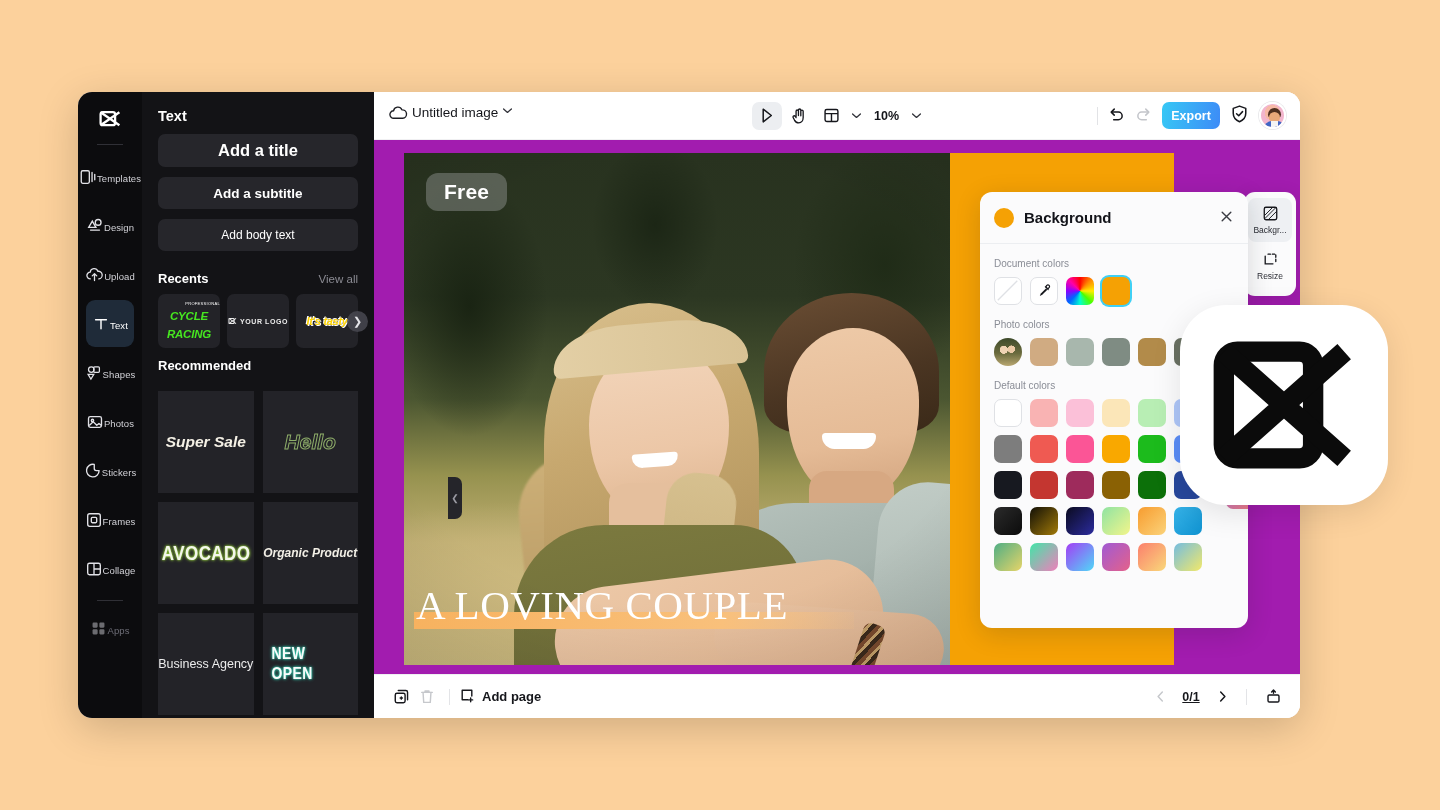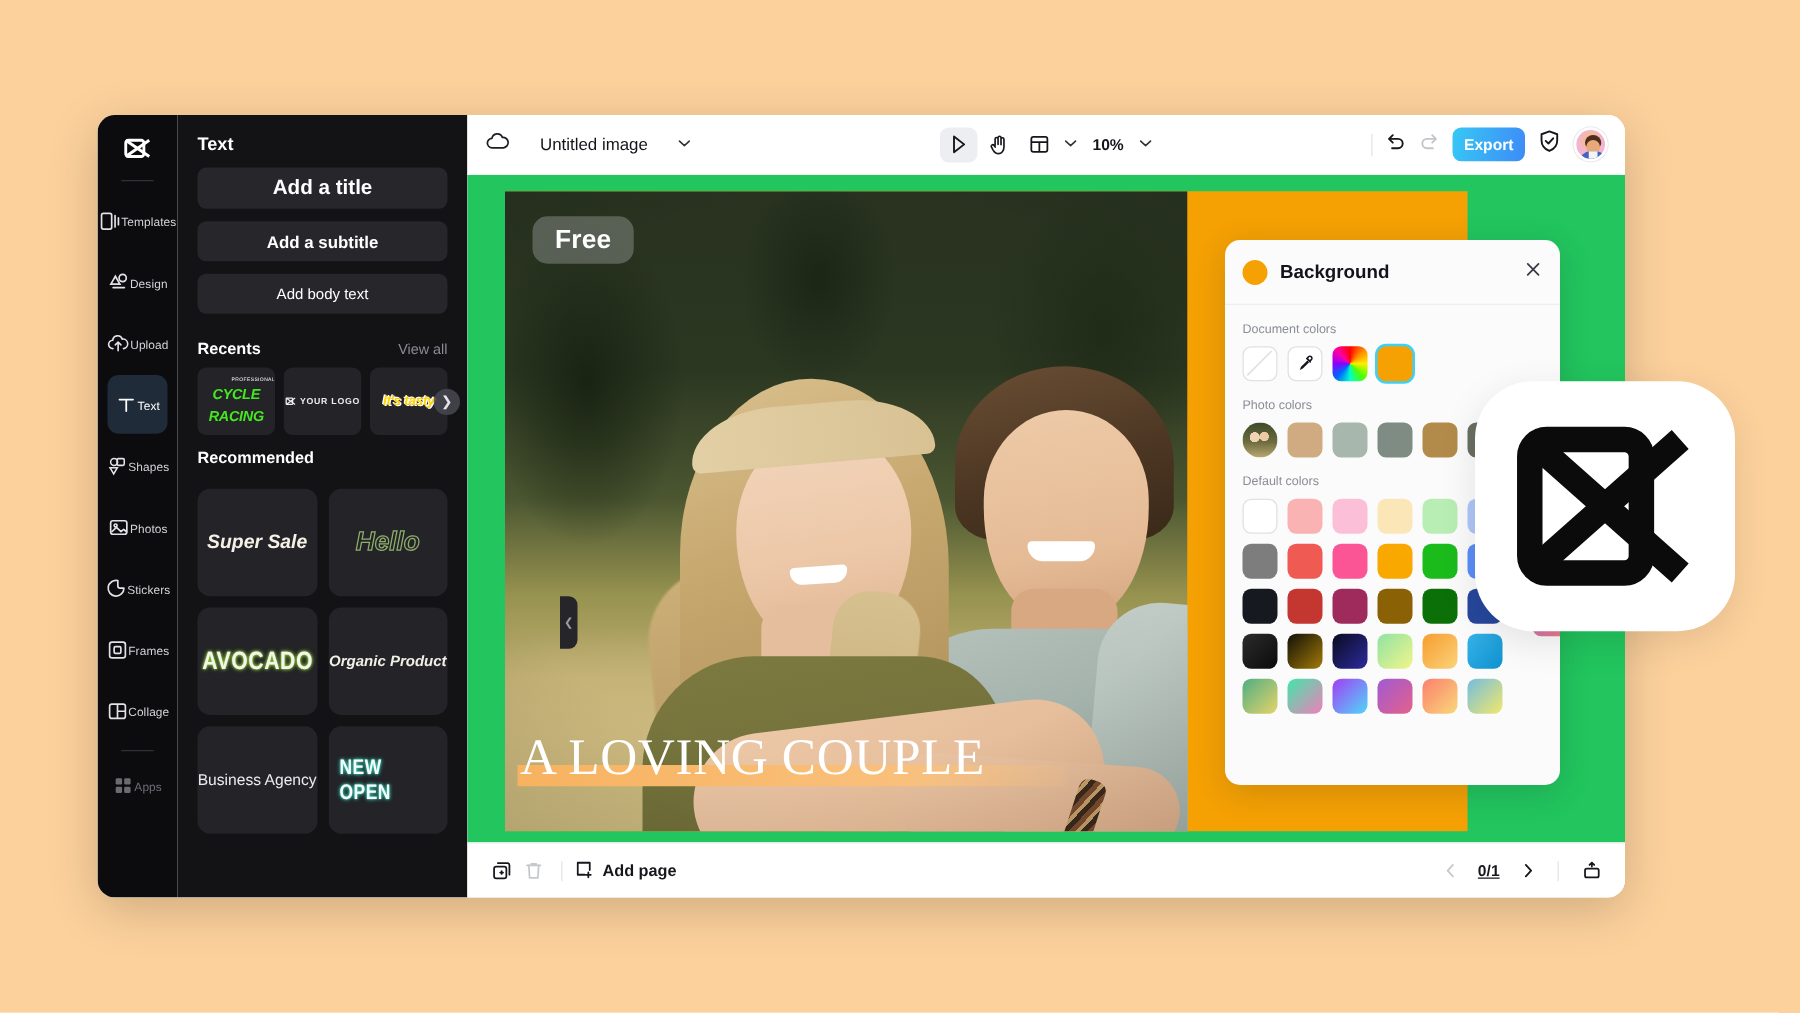--- a/index.html
+++ b/index.html
@@ -88,21 +88,21 @@
   #recents-next {
     position: absolute; right: 6px; top: 17px;
     width: 21px; height: 21px; border-radius: 50%;
     background: rgba(70,70,78,.9);
     display:flex; align-items:center; justify-content:center;
     color: #e6e6ea; font-size: 11px; cursor: pointer;
   }
 
   #rec-grid { padding: 10px 16px 0 16px; display: grid; grid-template-columns: 1fr 1fr; gap: 9px; }
   .rec-card {
-    height: 86px; border-radius: 10px; background: #232328;
+    height: 102px; border-radius: 0; background: #232328;
     display:flex; align-items:center; justify-content:center; cursor:pointer;
     overflow:hidden;
   }
 
   
   .t-cycle { font-family:"Liberation Sans",sans-serif; font-style: italic; font-weight: 900;
              font-size: 11.5px; color: #46e620; letter-spacing: -.2px; }
   .t-cycle-sup { font-size: 4px; color: #fff; display:block; text-align:right; letter-spacing:.3px;}
   .t-logo { font-size: 7px; color: #ececec; letter-spacing: .6px; font-weight: 700; display:flex; align-items:center; gap:3px;}
   .t-tasty { font-style: italic; font-weight: 900; font-size: 11px; color:#ffd400;
@@ -129,21 +129,21 @@
 
   
   #editor { flex: 1 1 auto; display:flex; flex-direction:column; background:#f4f5f7; position:relative; }
 
   
   #topbar {
     height: 48px; background: #fff; display:flex; align-items:center;
     padding: 0 14px; position: relative; z-index: 5;
     border-bottom: 1px solid #f0f0f2;
   }
-  #tb-left { display:flex; align-items:center; gap: 24px; }
+  #tb-left { display:flex; align-items:flex-start; gap: 4px; }
   #doc-title { font-size: 13.5px; color: #14151a; }
   .tb-chev { color:#33343b; font-size: 10px; }
   #tb-center { position:absolute; left:50%; transform:translateX(-50%); display:flex; align-items:center; gap: 2px; }
   .tb-tool {
     width: 30px; height: 28px; border-radius: 7px;
     display:flex; align-items:center; justify-content:center; cursor:pointer;
   }
   .tb-tool.sel { background: #eceef1; }
   #zoom-val { font-size: 12.5px; color:#14151a; font-weight: 600; margin-left: 10px; }
   #tb-right { margin-left:auto; display:flex; align-items:center; gap: 10px; }
@@ -155,21 +155,21 @@
     display:flex; align-items:center; justify-content:center; cursor:pointer;
   }
   #avatar {
     width: 27px; height: 27px; border-radius: 50%;
     background: radial-gradient(circle at 50% 38%, #f6b9a6 0 42%, #f2b5cd 42% 100%);
     border: 2px solid #fff; box-shadow: 0 0 0 1px #eaeaec; overflow:hidden; position:relative;
     cursor:pointer;
   }
 
   
-  #stage { flex:1 1 auto; position:relative; background:#22c55e; }
+  #stage { flex:1 1 auto; position:relative; background:#a21caf; }
   #artboard {
     position:absolute; left: 30px; top: 13px;
     width: 770px; height: 512px;
     background: #f5a104;
     overflow: hidden;
   }
   #photo {
     position:absolute; left:0; top:0; width: 546px; height: 100%;
     overflow:hidden;
   }
@@ -728,20 +728,36 @@
             <div class="sw" style="background:linear-gradient(135deg,#a33df5,#4fd8f7);"></div>
             <div class="sw" style="background:linear-gradient(135deg,#a05ad4,#e4618a);"></div>
             <div class="sw" style="background:linear-gradient(135deg,#fb7f6d,#f9d87a);"></div>
             <div class="sw" style="background:linear-gradient(135deg,#74bde0,#f2e86a);"></div>
           </div>
 
           <div style="position:absolute;right:-6px;top:252px;width:28px;height:28px;border-radius:7px;background:linear-gradient(135deg,#aec6f8,#d3b8f0);"></div>
           <div style="position:absolute;right:-6px;top:289px;width:28px;height:28px;border-radius:7px;background:linear-gradient(135deg,#b06fd0,#f07d7d);"></div>
         </div>
 
+        <div id="tool-dock">
+          <div class="dock-item active">
+            <svg width="17" height="17" viewBox="0 0 18 18" fill="none" stroke="#16171c" stroke-width="1.4">
+                <rect x="2.4" y="2.4" width="13.2" height="13.2" rx="1.8"></rect>
+                <path d="M3 10.8 L10.8 3 M3 14.4 L14.4 3 M6.6 15.6 L15.6 6.6" stroke-width="1"></path>
+              </svg>
+            <span class="dock-lbl">Backgr...</span>
+          </div>
+          <div class="dock-item">
+            <svg width="17" height="17" viewBox="0 0 18 18" fill="none" stroke="#16171c" stroke-width="1.4" stroke-linecap="round">
+                <path d="M3.4 5.4v8.2h8.2"></path>
+                <path d="M6.4 3.4h8.2v8.2" stroke-dasharray="2.5 2"></path>
+              </svg>
+            <span class="dock-lbl">Resize</span>
+          </div>
+        </div>
 
       </div>
 
       <div id="bottombar">
         <div class="bb-ico">
           <svg width="17" height="17" viewBox="0 0 18 18" fill="none" stroke="#16171c" stroke-width="1.5" stroke-linecap="round" stroke-linejoin="round">
               <path d="M5.6 2.6h8a1.8 1.8 0 0 1 1.8 1.8v8"></path>
               <rect x="2.4" y="5.6" width="10.4" height="10" rx="1.8"></rect>
               <path d="M7.6 10.6h2.4M8.8 9.4v2.4"></path>
             </svg>

